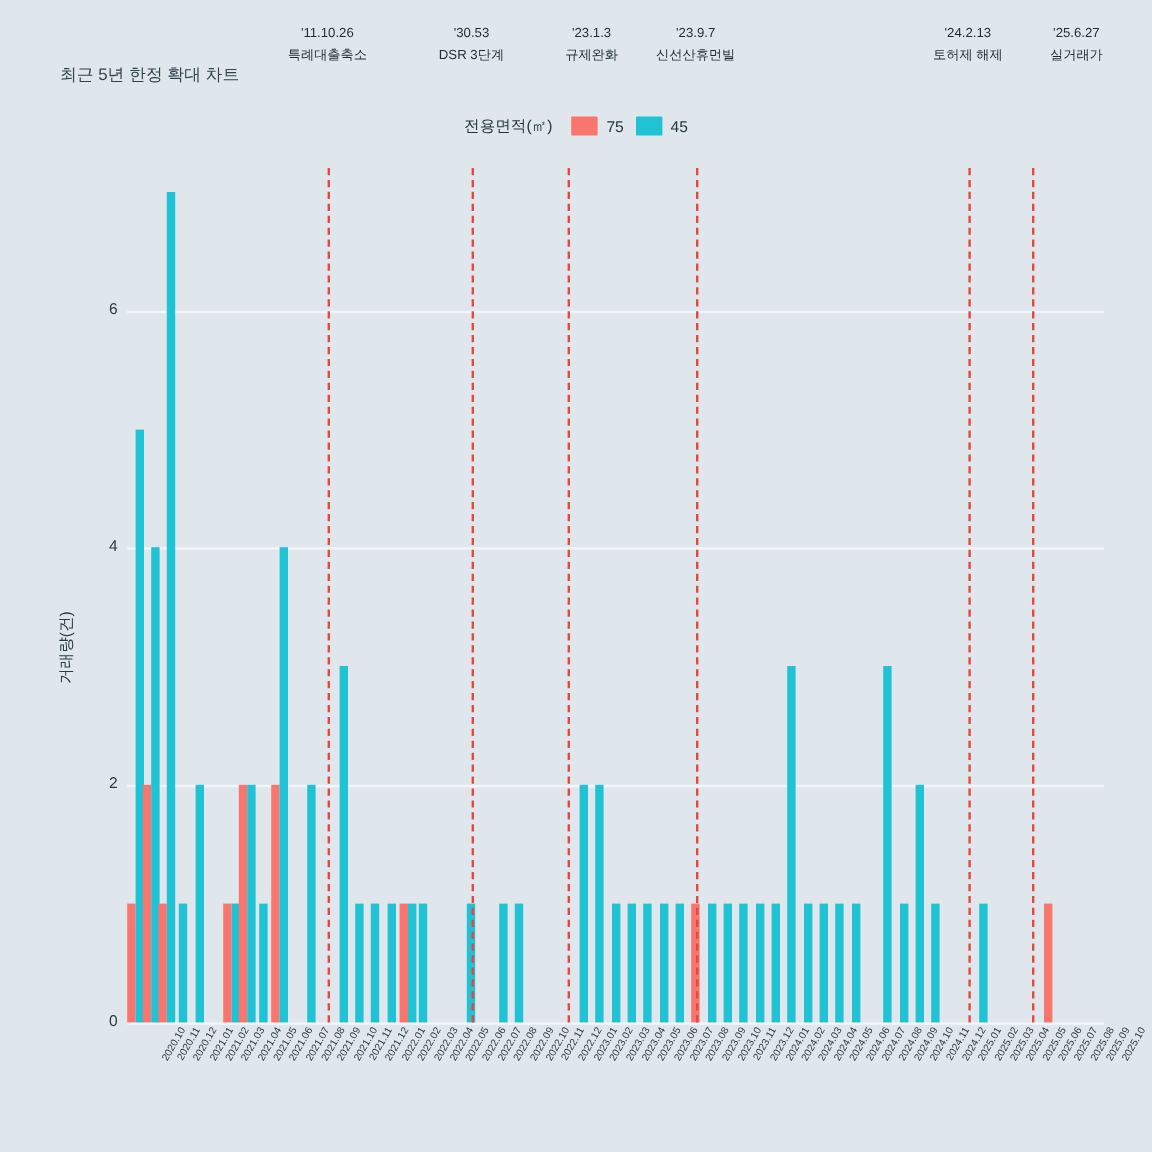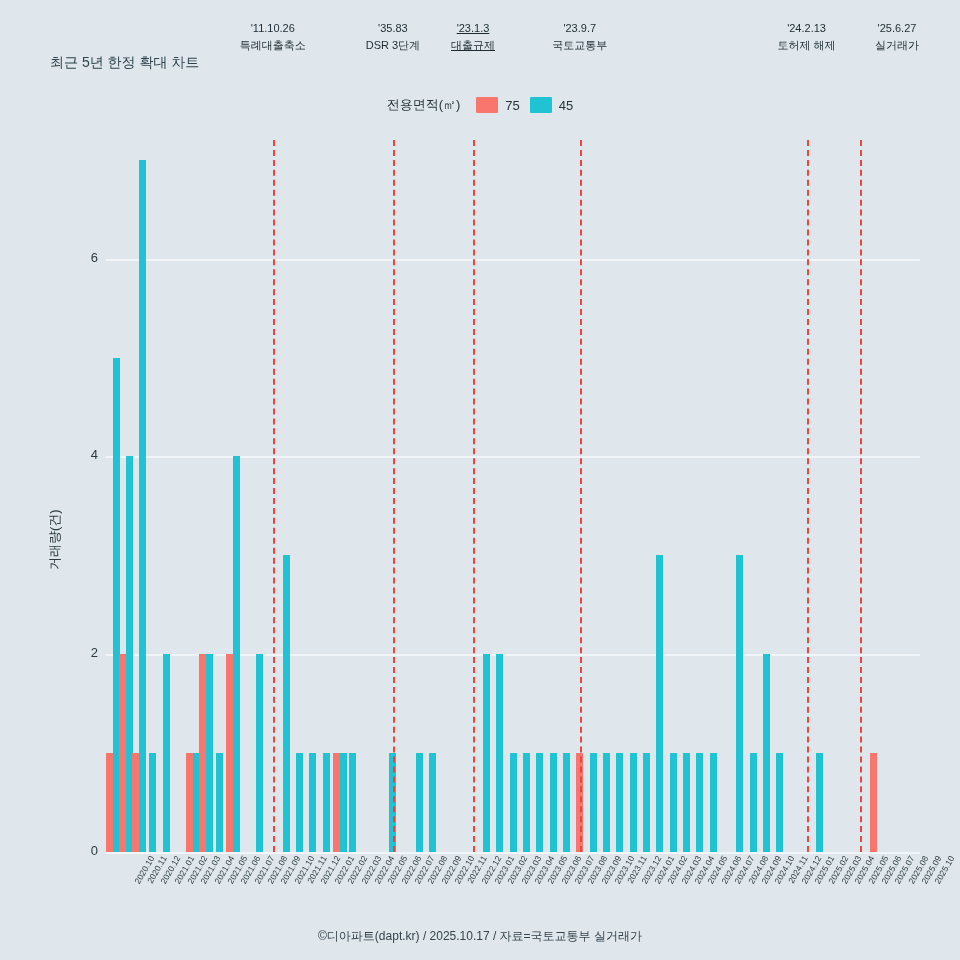--- a/index.html
+++ b/index.html
@@ -195,32 +195,32 @@
           <div class="bar" style="background: rgb(248, 118, 109); height: 98.8889px; left: 763.795px; width: 7px;"></div>
         </div>
       <div class="events" id="events">
           <div class="evline" style="left: 166.803px;"></div>
           <div class="evlabel" style="left: 166.803px; top: -118px;">
             <span class="l1">'11.10.26</span>
             <span class="l2">특례대출축소</span>
           </div>
           <div class="evline" style="left: 286.902px;"></div>
           <div class="evlabel" style="left: 286.902px; top: -118px;">
-            <span class="l1">'35.83</span>
+            <span class="l1">'30.53</span>
             <span class="l2">DSR 3단계</span>
           </div>
           <div class="evline" style="left: 366.967px;"></div>
-          <div class="evlabel" style="left: 367px; top: -118px; text-decoration: underline;">
+          <div class="evlabel" style="left: 387px; top: -118px;">
             <span class="l1">'23.1.3</span>
-            <span class="l2">대출규제</span>
+            <span class="l2">규제완화</span>
           </div>
           <div class="evline" style="left: 473.721px;"></div>
           <div class="evlabel" style="left: 473.721px; top: -118px;">
             <span class="l1">'23.9.7</span>
-            <span class="l2">국토교통부</span>
+            <span class="l2">신선산휴먼빌</span>
           </div>
           <div class="evline" style="left: 700.574px;"></div>
           <div class="evlabel" style="left: 700.574px; top: -118px;">
             <span class="l1">'24.2.13</span>
             <span class="l2">토허제 해제</span>
           </div>
           <div class="evline" style="left: 753.951px;"></div>
           <div class="evlabel" style="left: 791px; top: -118px;">
             <span class="l1">'25.6.27</span>
             <span class="l2">실거래가</span>
@@ -289,14 +289,13 @@
           <div class="xtick" style="left: 797.984px;">2025.09</div>
           <div class="xtick" style="left: 811.328px;">2025.10</div>
         </div>
     <div class="axis-label-y" style="top: 712px;">0</div>
         <div class="axis-label-y" style="top: 514.222px;">2</div>
         <div class="axis-label-y" style="top: 316.444px;">4</div>
         <div class="axis-label-y" style="top: 118.667px;">6</div>
       </div>
   </div>
 
-  <div class="footer">©디아파트(dapt.kr) / 2025.10.17 / 자료=국토교통부 실거래가</div>
 </div>
 
 </body></html>

